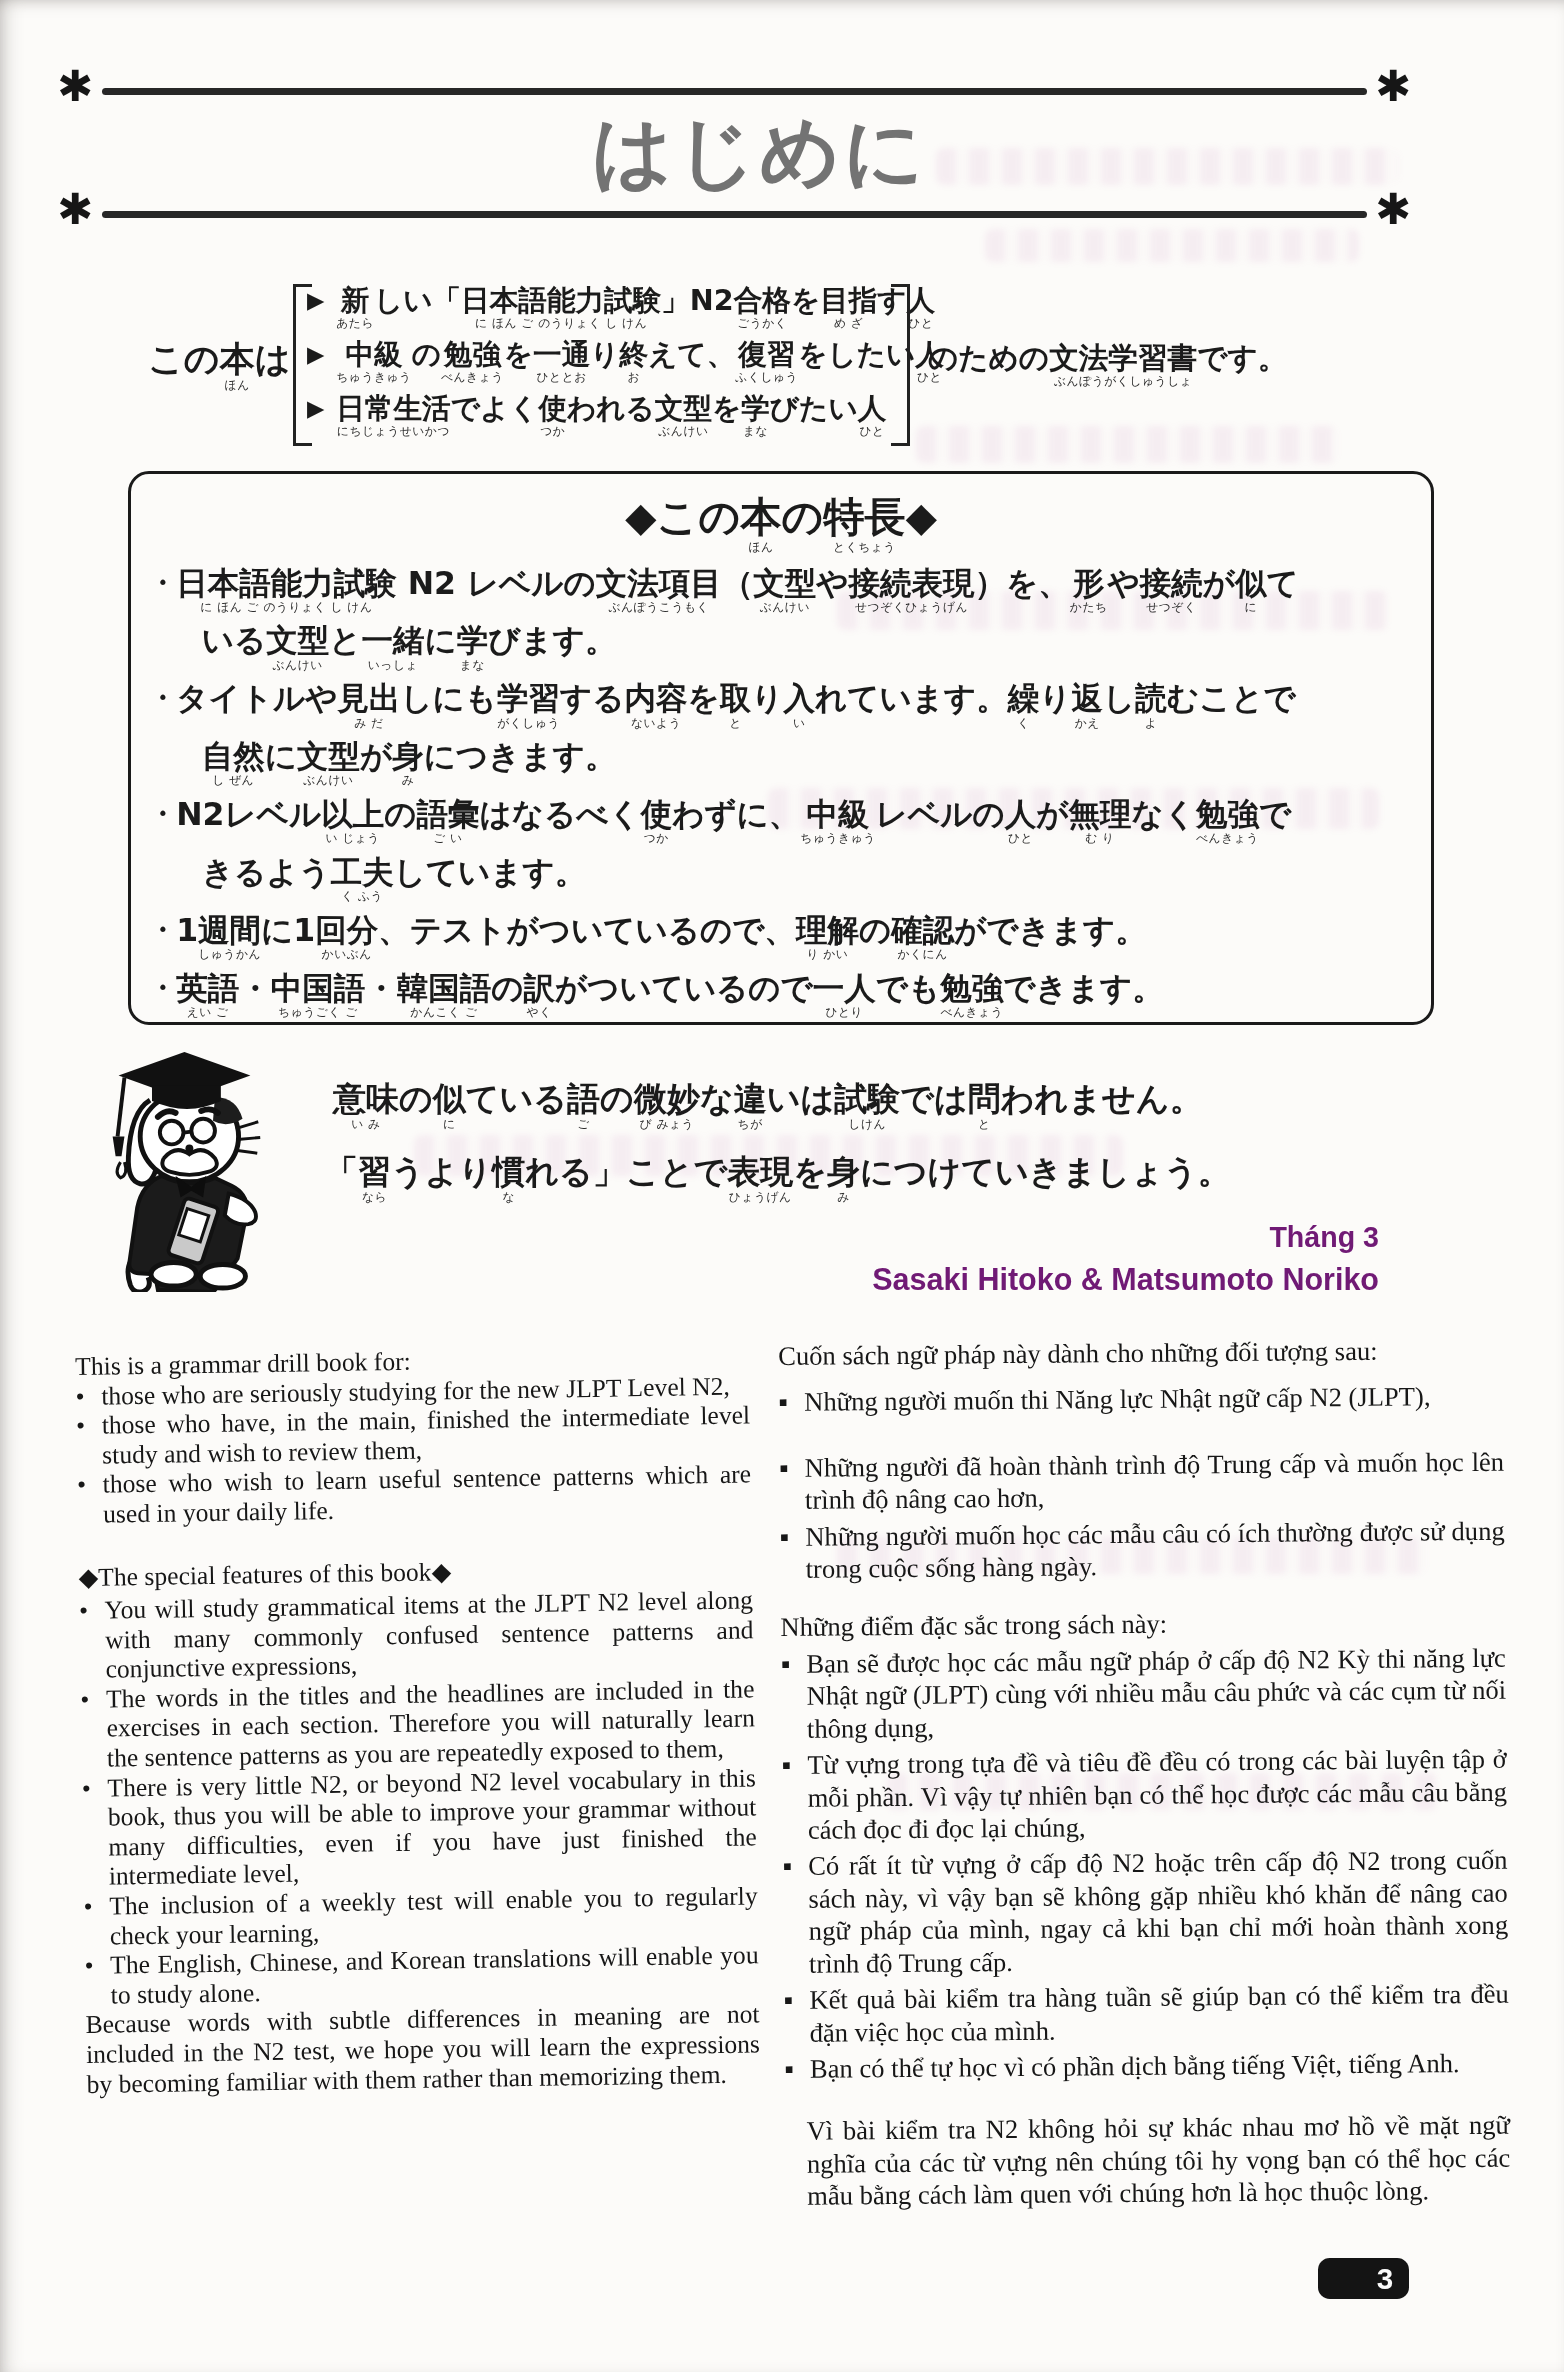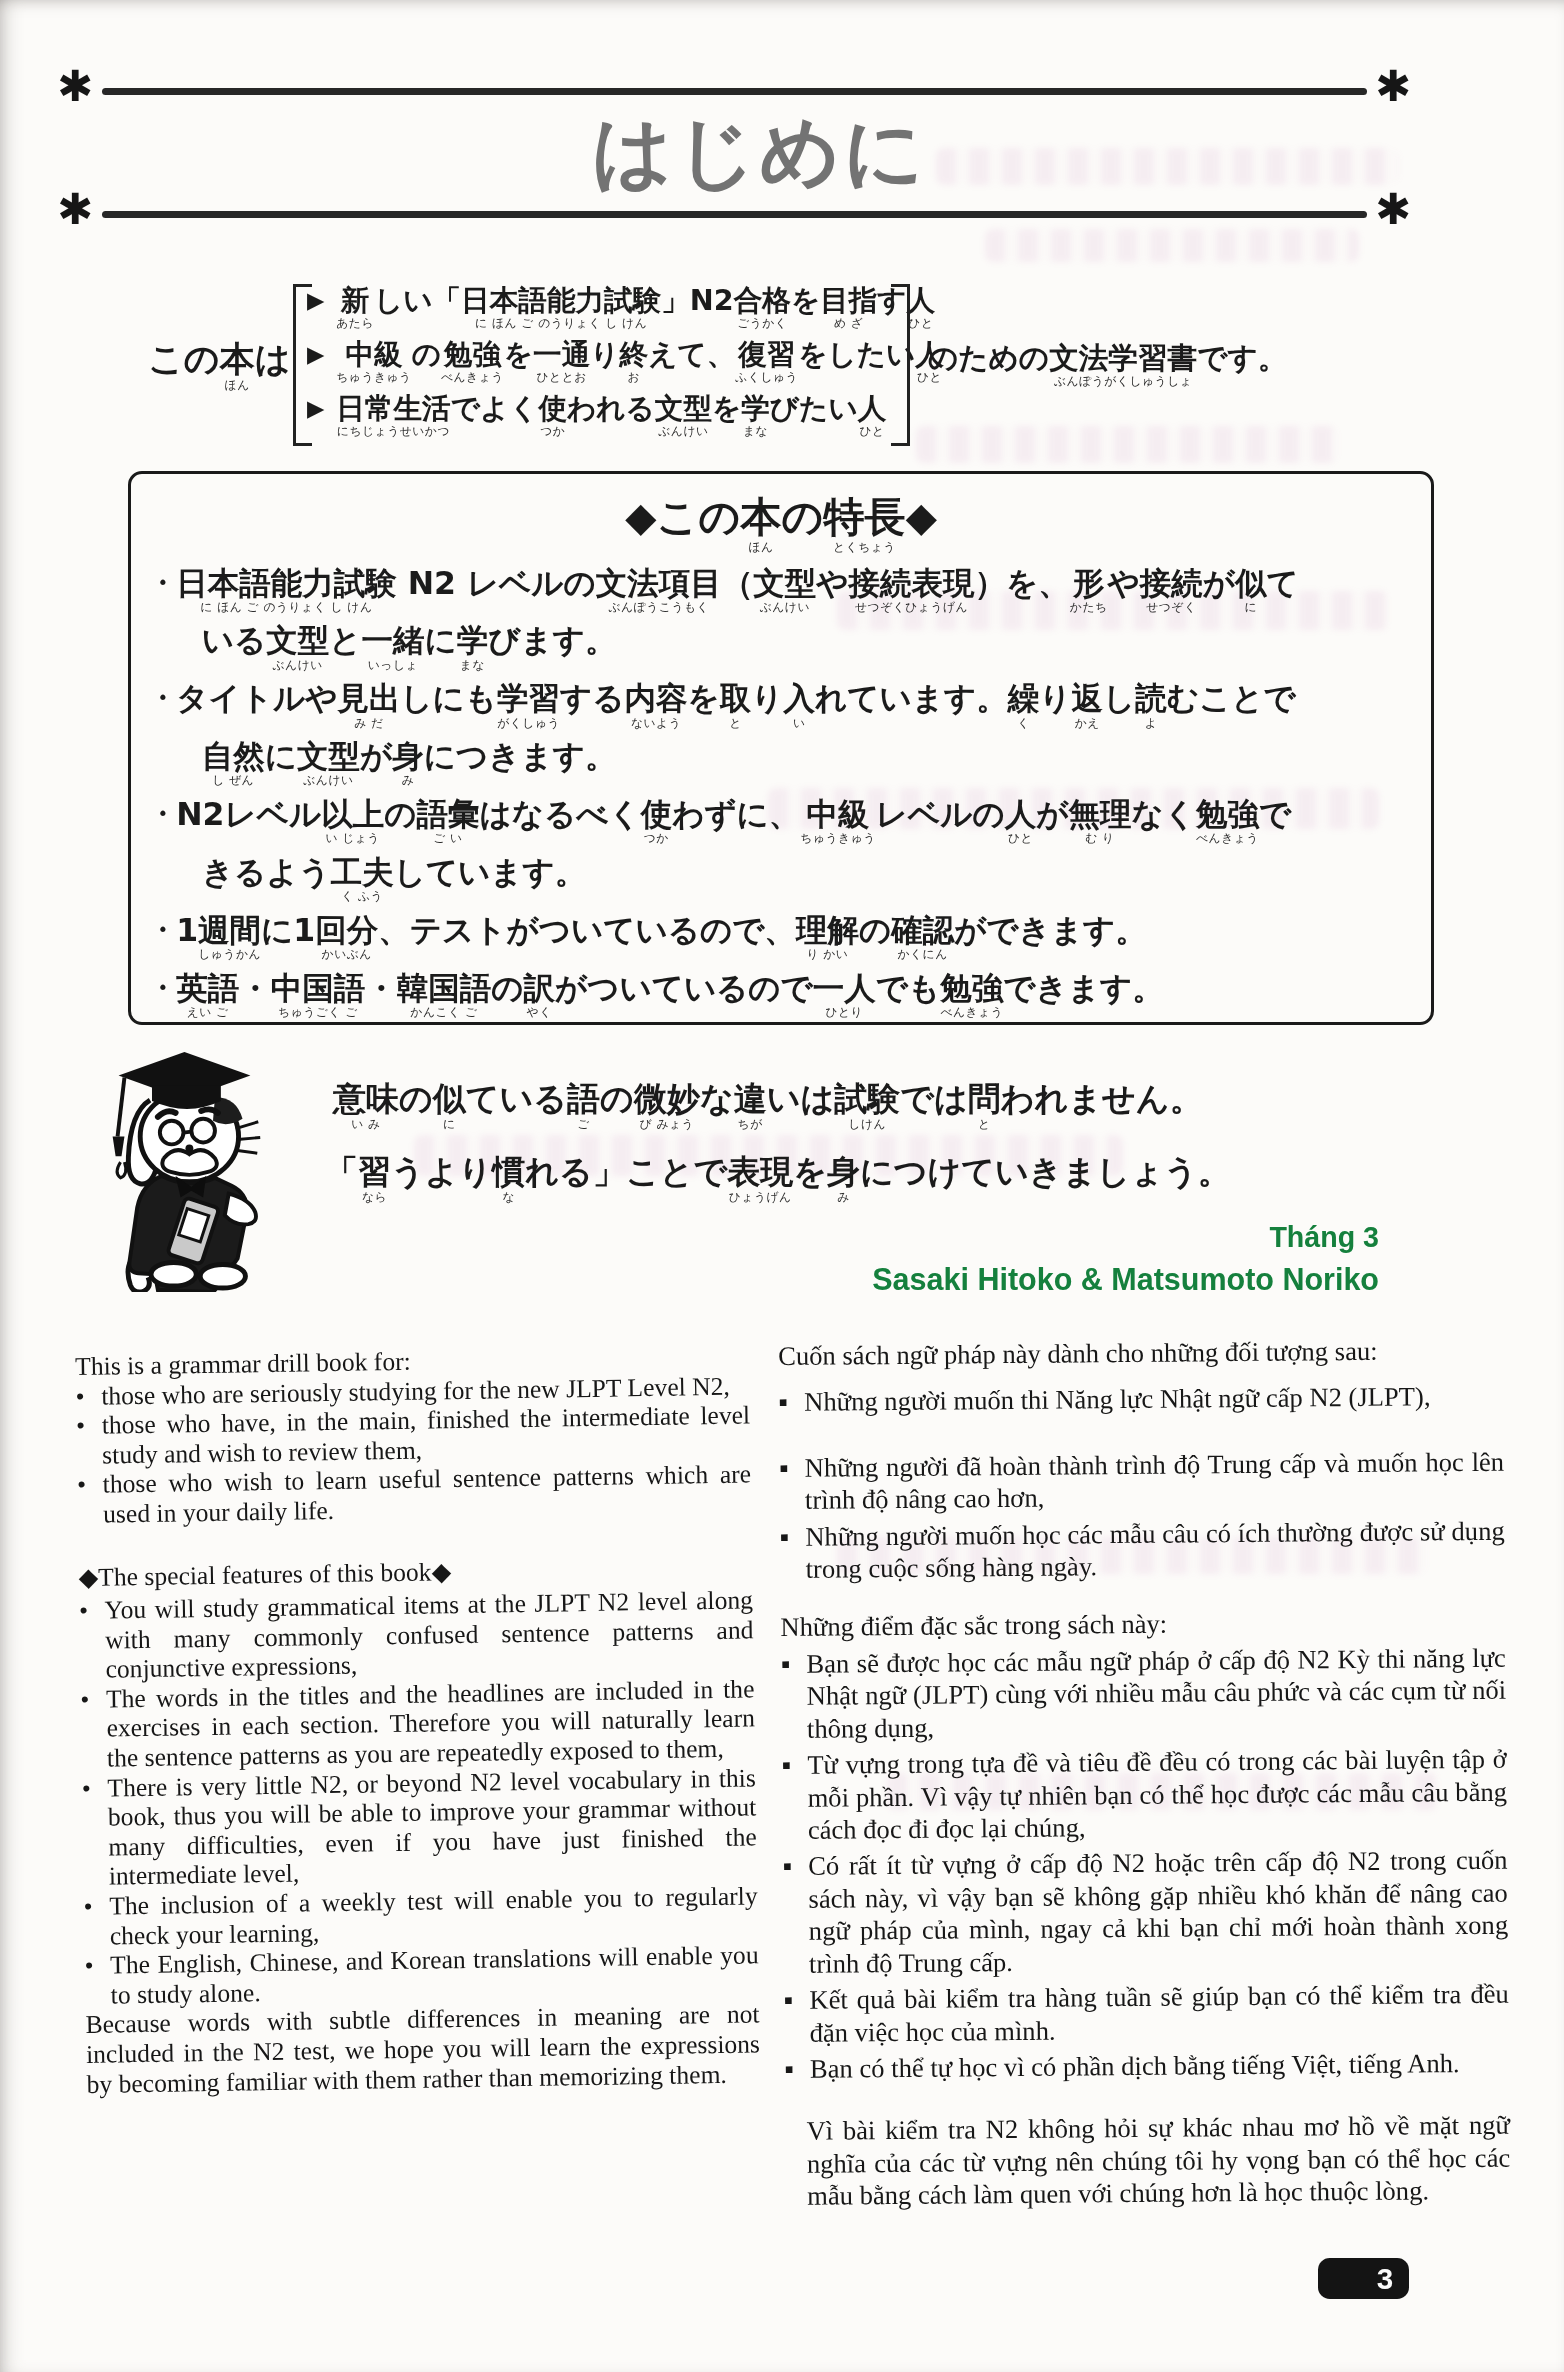--- a/index.html
+++ b/index.html
@@ -23,31 +23,31 @@
   
   .intro-lead{position:absolute;left:148px;top:339px;font-size:35px;justify-content:flex-end;}
   .brk{position:absolute;width:15.8px;border:3px solid #222;background:transparent;}
   .brk-l{border-right:none;}
   .brk-r{border-left:none;}
   .intro-item{position:absolute;left:307px;font-size:28.6px;}
   .intro-item .mk{font-size:22.7px;line-height:33px;margin-right:11.8px;}
   .intro-tail{position:absolute;left:928px;top:341px;font-size:29.6px;}
   
   .fbox{position:absolute;left:128px;top:471px;width:1306px;height:554px;
-        border:3.9px solid #1a1a1a;border-radius:14px;box-sizing:border-box;padding:17.7px 17.7px 0 17.7px;}
+        border:3.9px solid #1a1a1a;border-radius:21px;box-sizing:border-box;padding:17.7px 17.7px 0 17.7px;}
   .box-title{justify-content:center;font-size:41px;margin:2px 0 9.9px 0;}
   .fl{font-size:31.5px;margin:0 0 7.9px 0;}
   .fl .mk{font-size:27.6px;line-height:36px;margin-right:3.9px;width:23.6px;}
   .fl.cont{padding-left:53px;}
   
   .mascot{position:absolute;left:91px;top:1046px;}
   .msg1{position:absolute;left:333px;top:1080px;font-size:33px;text-align:center;}
   .msg2{position:absolute;left:325px;top:1153px;font-size:33px;}
   .colophon{position:absolute;right:185px;top:1221px;text-align:right;
-            font-family:"Liberation Sans",sans-serif;color:#15803d;}
+            font-family:"Liberation Sans",sans-serif;color:#701a75;}
   .colo-date{font-size:28.6px;font-weight:bold;}
   .colo-auth{font-size:30.5px;font-weight:bold;margin-top:7.9px;}
   
   .col{position:absolute;font-family:"Liberation Serif",serif;color:#171717;text-align:justify;}
   .col-en{left:75px;top:1352px;width:674px;font-size:25.6px;line-height:29.6px;
           transform:rotate(-0.9deg);transform-origin:0 0;}
   .col-vn{left:778px;top:1340px;width:725px;font-size:26.6px;line-height:32.5px;
           transform:rotate(-0.5deg);transform-origin:0 0;}
   .bul{display:flex;align-items:flex-start;}
   .bul-dot{flex:0 0 25.6px;}

